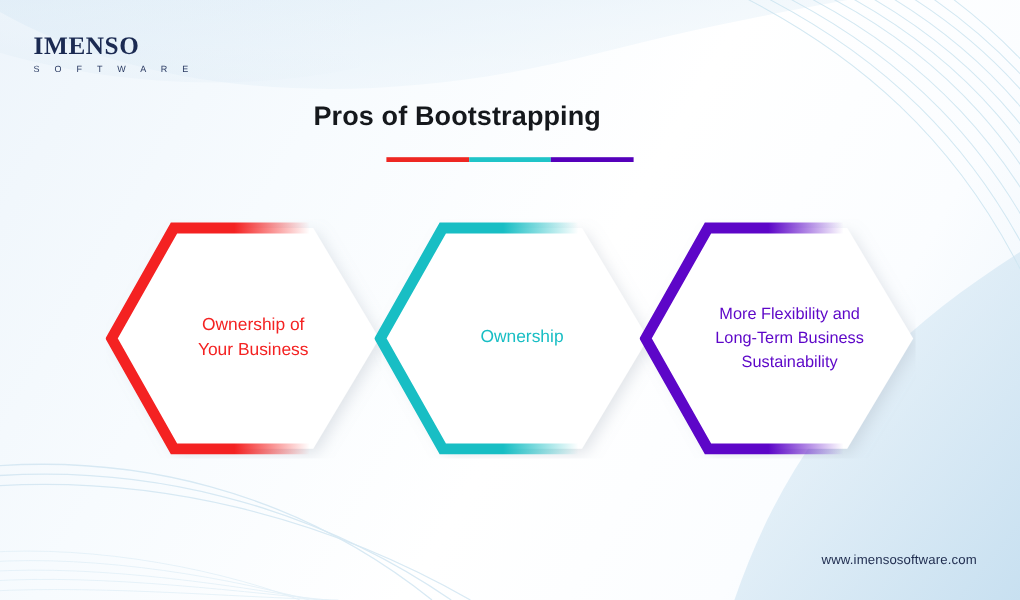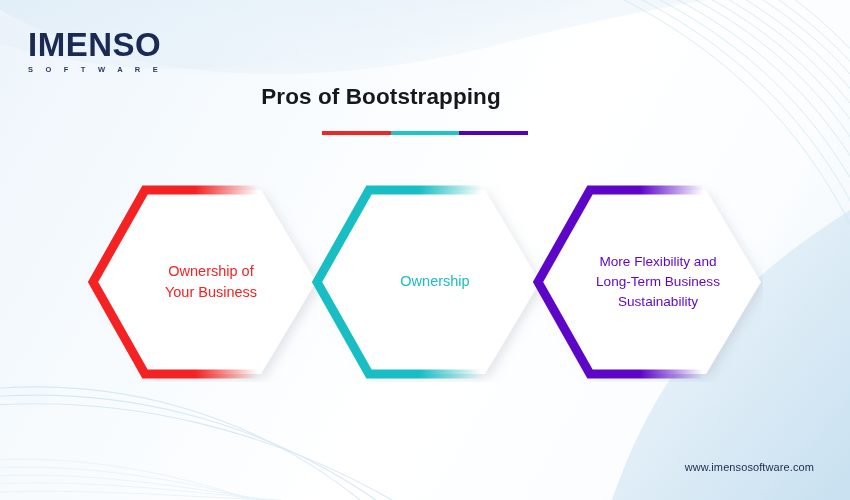--- a/index.html
+++ b/index.html
@@ -26,30 +26,30 @@
   }
 
   
   .logo-block {
     position: absolute;
     left: 28px;
     top: 28px;
     line-height: 1;
   }
   .logo-word {
-    font-size: 33px;
+    font-size: 21px;
     font-weight: 700;
     letter-spacing: 0.5px;
     color: #1b2a52;
-    font-family: Liberation Sans, sans-serif;
+    font-family: Liberation Serif, serif;
   }
   .logo-sub {
     margin-top: 5px;
     font-size: 7.5px;
-    font-weight: 700;
+    font-weight: 400;
     letter-spacing: 5.2px;
     color: #2b3b63;
   }
 
   
   .headline {
     position: absolute;
     left: 0;
     top: 84px;
     width: 762px;

